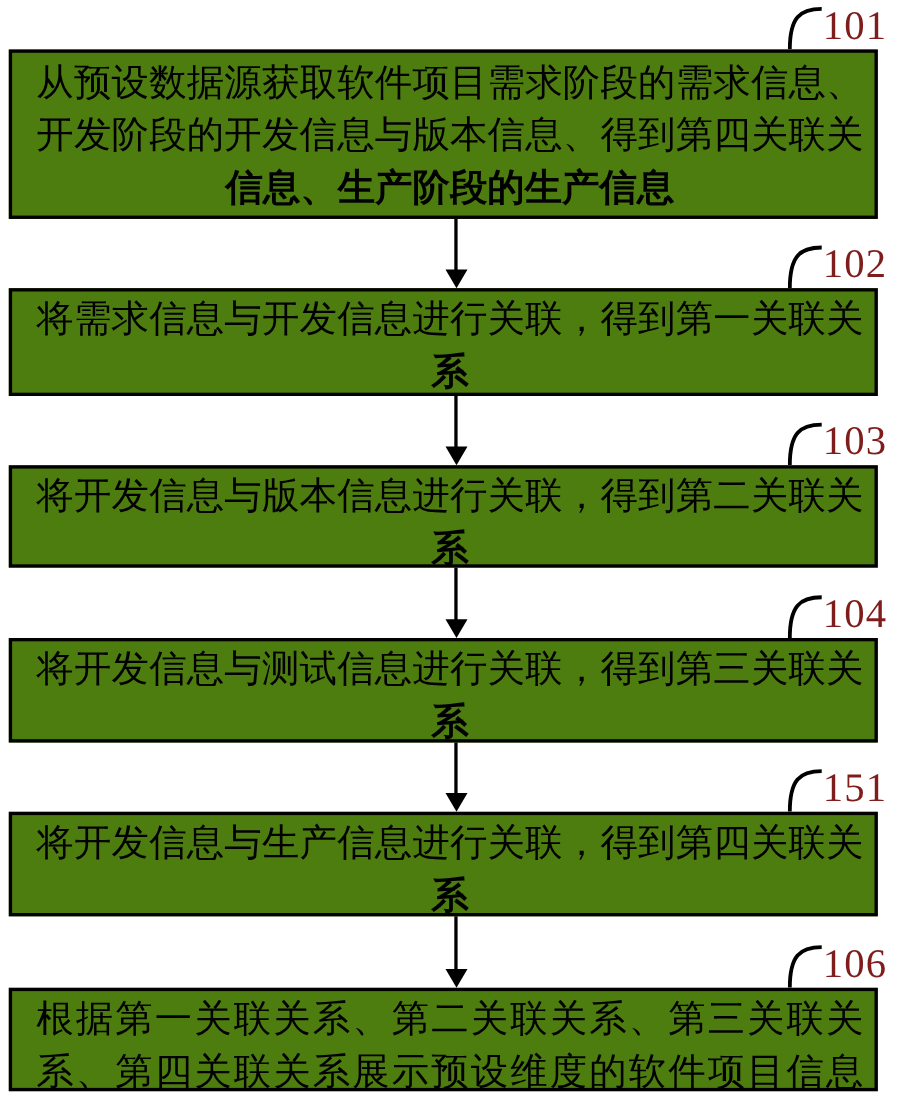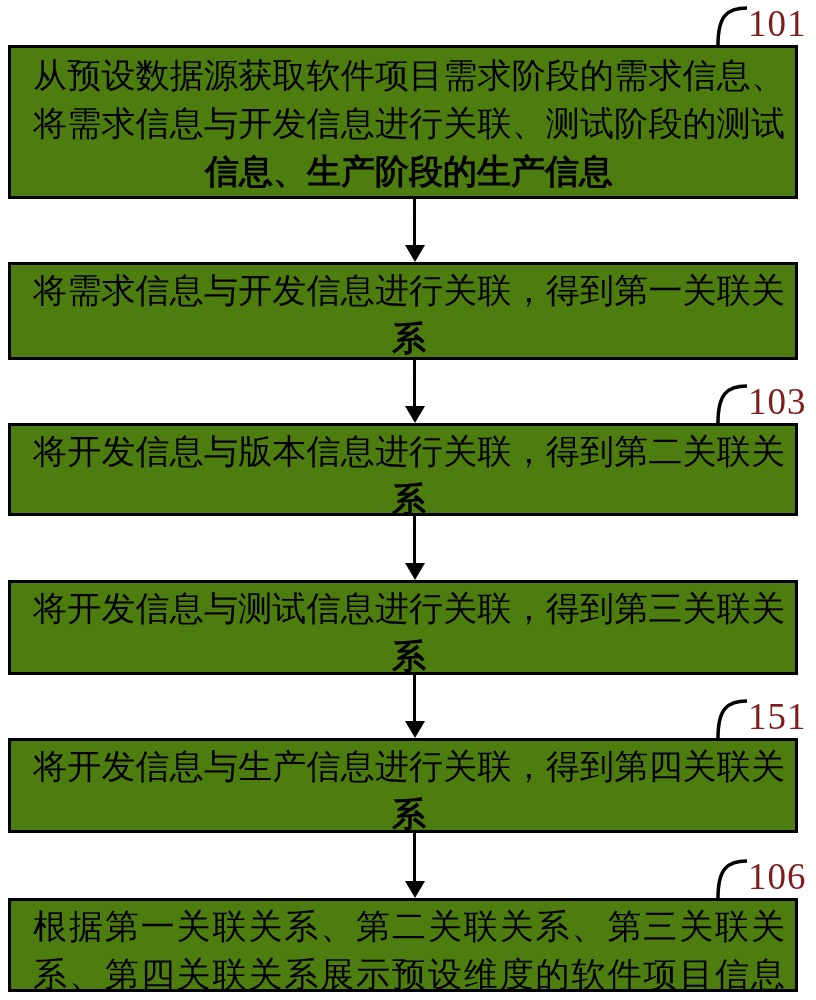--- a/index.html
+++ b/index.html
@@ -75,27 +75,33 @@
 
   <div class="ref-label" style="top:3px">
     <svg width="32" height="42" viewBox="0 0 32 42">
       <path d="M2,42 C2,13 11,5 31,5" fill="none" stroke="#000000" stroke-width="3.5"></path>
     </svg>
     <span class="ref-num">101</span>
   </div>
 
   <div class="box pad1" style="top:45px;height:154px">
     <div class="line jline">从预设数据源获取软件项目需求阶段的需求信息、</div>
-    <div class="line jline">将需求信息与开发信息进行关联、测试阶段的测试</div>
+    <div class="line jline">开发阶段的开发信息与版本信息、得到第四关联关</div>
     <div class="line cline">信息、生产阶段的生产信息</div>
   </div>
 
   <div class="arrow-line" style="top:199px;height:47px"></div>
   <div class="arrow-head" style="top:245px"></div>
 
+  <div class="ref-label" style="top:220px">
+    <svg width="32" height="42" viewBox="0 0 32 42">
+      <path d="M2,42 C2,13 11,5 31,5" fill="none" stroke="#000000" stroke-width="3.5"></path>
+    </svg>
+    <span class="ref-num">102</span>
+  </div>
 
   <div class="box" style="top:262px;height:98px">
     <div class="line jline">将需求信息与开发信息进行关联，得到第一关联关</div>
     <div class="line cline">系</div>
   </div>
 
   <div class="arrow-line" style="top:360px;height:47px"></div>
   <div class="arrow-head" style="top:406px"></div>
 
   <div class="ref-label" style="top:381px">
@@ -106,20 +112,26 @@
   </div>
 
   <div class="box" style="top:423px;height:93px">
     <div class="line jline">将开发信息与版本信息进行关联，得到第二关联关</div>
     <div class="line cline">系</div>
   </div>
 
   <div class="arrow-line" style="top:516px;height:48px"></div>
   <div class="arrow-head" style="top:563px"></div>
 
+  <div class="ref-label" style="top:538px">
+    <svg width="32" height="42" viewBox="0 0 32 42">
+      <path d="M2,42 C2,13 11,5 31,5" fill="none" stroke="#000000" stroke-width="3.5"></path>
+    </svg>
+    <span class="ref-num">104</span>
+  </div>
 
   <div class="box" style="top:580px;height:95px">
     <div class="line jline">将开发信息与测试信息进行关联，得到第三关联关</div>
     <div class="line cline">系</div>
   </div>
 
   <div class="arrow-line" style="top:675px;height:47px"></div>
   <div class="arrow-head" style="top:721px"></div>
 
   <div class="ref-label" style="top:696px">

